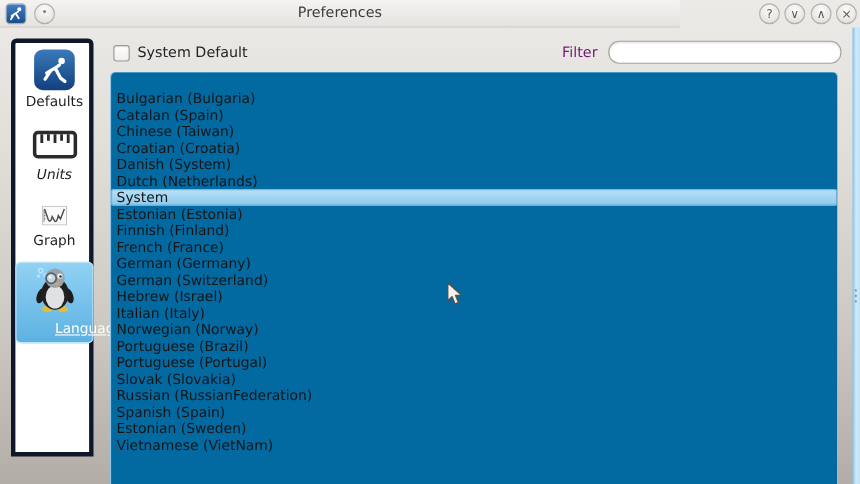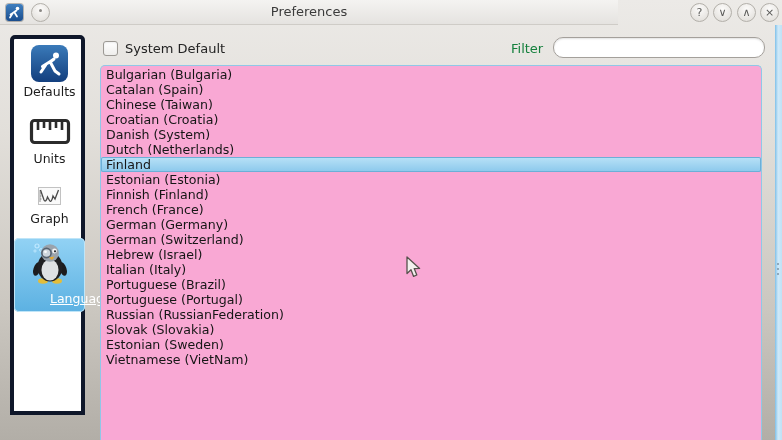--- a/index.html
+++ b/index.html
@@ -55,33 +55,33 @@
     display:flex; align-items:center; justify-content:center;
   }
   
   .checkbox {
     position:absolute; left:103px; top:41px; width:15px; height:15px;
     border:1px solid #9c9994; border-radius:3px;
     background:linear-gradient(180deg,#ffffff,#efeeec);
     box-shadow:inset 0 1px 2px rgba(0,0,0,.07);
   }
   .checkbox-label { position:absolute; left:125px; top:41px; font-size:13px; color:#232323; }
-  .filter-label   { position:absolute; left:511px; top:41px; font-size:13px; color:#15803d; }
+  .filter-label   { position:absolute; left:511px; top:41px; font-size:13px; color:#701a75; }
   .filter-input {
     position:absolute; left:553px; top:37px; width:212px; height:21px;
     border:1px solid #a4a09b; border-radius:10px; background:#ffffff;
     box-shadow:inset 0 1px 2px rgba(0,0,0,.12);
     font:12.5px "DejaVu Sans","Liberation Sans",sans-serif;
     padding:0 8px; outline:none; color:#222;
   }
   
   .lang-list {
     position:absolute; left:100px; top:65px; width:662px; height:375px;
-    background:#f9a8d4; border:1px solid #90c7e7; border-bottom:none;
-    border-radius:5px 5px 0 0; padding-top:1px; overflow:hidden;
+    background:#0369a1; border:1px solid #90c7e7; border-bottom:none;
+    border-radius:5px 5px 0 0; padding-top:16px; overflow:hidden;
   }
   .lang-row {
     height:15px; line-height:15px; font-size:12.6px; color:#161616;
     padding-left:5px; white-space:nowrap; border-radius:2px;
   }
   .lang-row.selected {
     background:linear-gradient(180deg,#b9e2f7,#8bc8ec);
     box-shadow:inset 0 0 0 1px #6cafd7;
   }
   .lang-row.hovered {
@@ -132,21 +132,21 @@
       <span class="defaults-icon-bg">
         <svg width="34" height="34" viewBox="0 0 34 34">
           <circle cx="23" cy="8.5" r="3" fill="#fff"></circle>
           <path d="M21,12 C17.5,15 13.5,16.5 9.5,19.5 M13,17.5 L8,25 M17.5,15.5 L22,24 M22,24 L26,27" stroke="#fff" stroke-width="3" fill="none" stroke-linecap="round"></path>
         </svg>
       </span>
     </div>
     <span class="side-label">Defaults</span>
   </div>
 
-  <div class="side-item" style="margin-top:10px;">
+  <div class="side-item" style="margin-top:10px;font-style:italic;">
     <div class="icon-box">
       <span>
         <svg width="42" height="27" viewBox="0 0 42 27">
           <rect x="2.5" y="2.5" width="37" height="22" rx="3" fill="#fff" stroke="#2b2b2b" stroke-width="3.2"></rect>
           <path d="M9,4 v8 M15,4 v6 M21,4 v8 M27,4 v6 M33,4 v8" stroke="#2b2b2b" stroke-width="2.6"></path>
         </svg>
       </span>
     </div>
     <span class="side-label">Units</span>
   </div>
@@ -195,32 +195,34 @@
 <span class="filter-label">Filter</span>
 <input class="filter-input" type="text" value="" style="">
 
 <div class="lang-list">
     <div class="lang-row">Bulgarian (Bulgaria)</div>
     <div class="lang-row">Catalan (Spain)</div>
     <div class="lang-row">Chinese (Taiwan)</div>
     <div class="lang-row">Croatian (Croatia)</div>
     <div class="lang-row">Danish (System)</div>
     <div class="lang-row">Dutch (Netherlands)</div>
-    <div class="lang-row selected">Finland</div>
+    <div class="lang-row selected">System</div>
     <div class="lang-row">Estonian (Estonia)</div>
     <div class="lang-row">Finnish (Finland)</div>
     <div class="lang-row">French (France)</div>
     <div class="lang-row">German (Germany)</div>
     <div class="lang-row">German (Switzerland)</div>
     <div class="lang-row">Hebrew (Israel)</div>
     <div class="lang-row">Italian (Italy)</div>
+    <div class="lang-row">Norwegian (Norway)</div>
     <div class="lang-row">Portuguese (Brazil)</div>
     <div class="lang-row">Portuguese (Portugal)</div>
+    <div class="lang-row">Slovak (Slovakia)</div>
     <div class="lang-row">Russian (RussianFederation)</div>
-    <div class="lang-row">Slovak (Slovakia)</div>
+    <div class="lang-row">Spanish (Spain)</div>
     <div class="lang-row">Estonian (Sweden)</div>
     <div class="lang-row">Vietnamese (VietNam)</div>
   </div>
 
 <div class="right-strip">
   <span class="grip" style="top:238px;"></span>
   <span class="grip" style="top:243px;"></span>
   <span class="grip" style="top:248px;"></span>
 </div>
 

